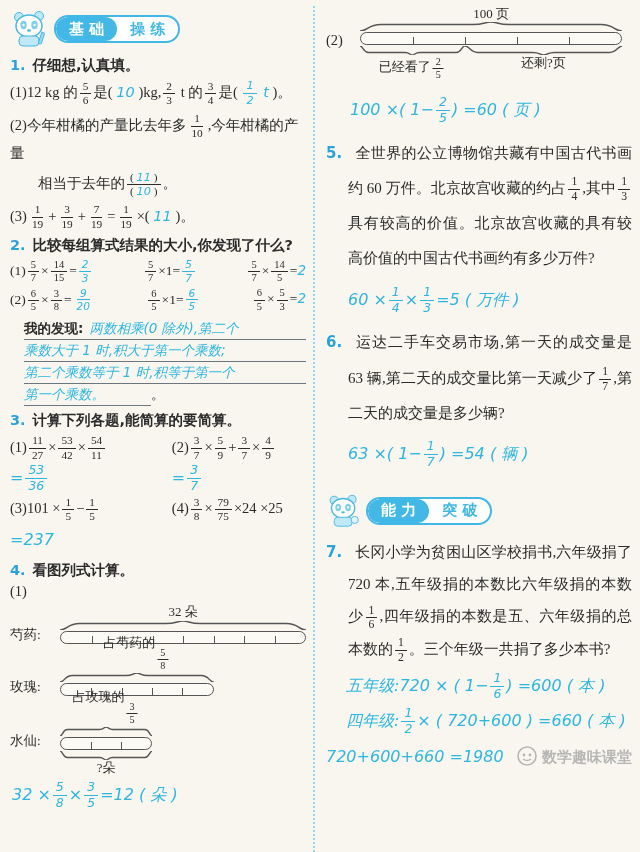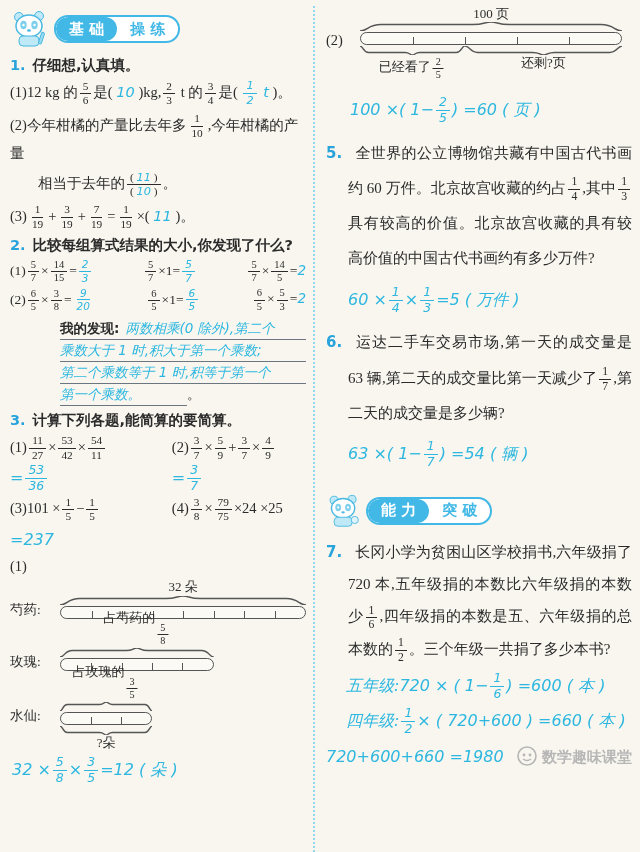--- a/index.html
+++ b/index.html
@@ -37,21 +37,21 @@
           font-size:0.78em; line-height:1.18; margin:0 2px; text-align:center; }
   .frac .nu { padding:0 3px; border-bottom:1px solid currentColor; }
   .frac .de { padding:0 3px; }
   .ans { color:#2db7e0; font-family:"DejaVu Sans",sans-serif; font-style:italic; }
 
   
   .row3 { display:flex; justify-content:space-between; align-items:center; font-size:13.5px; margin:2px 0; }
 
   
   .discovery { margin:4px 0 2px 14px; font-size:13.5px; }
-  .dline { border-bottom:1px solid #6b7680; line-height:21px; min-height:22px; white-space:nowrap;margin-left:36px; }
+  .dline { border-bottom:1px solid #6b7680; line-height:21px; min-height:22px; white-space:nowrap; }
   .dline.last { border-bottom:none; }
   .dlabel { color:#2b2b2b; font-family:"DejaVu Sans",sans-serif; font-weight:bold; margin-right:6px; }
   .dtext { color:#2db7e0; font-family:"DejaVu Sans",sans-serif; font-style:italic; }
   .u { border-bottom:1px solid #6b7680; padding-right:46px; display:inline-block; line-height:21px; }
 
   
   .two-col { display:grid; grid-template-columns:54% 46%; column-gap:2px; align-items:center; }
   .two-col > div { line-height:2.0; }
   .ansline { font-size:16px; }
 
@@ -260,20 +260,23 @@
       <div>(4)<span class="frac">
             <span class="nu">3</span>
             <span class="de">8</span>
           </span>×<span class="frac">
             <span class="nu">79</span>
             <span class="de">75</span>
           </span>×24 ×25</div>
       <div class="ansline"><span class="ans">=237</span></div>
     </div>
 
+    <div class="qtitle">
+      <span class="qno">4.</span><span>看图列式计算。</span>
+    </div>
     <div class="part-label">(1)</div>
 
     <div class="diagram">
 
       <div class="bar-row" style="margin-top:26px">
         <span class="bar-label">芍药:</span>
         <span class="bar-area">
           <span class="bar-wrap" style="width: 100%;">
             <span class="brace-top">
               <svg class="brace-svg" viewBox="0 0 200 14" preserveAspectRatio="none">

